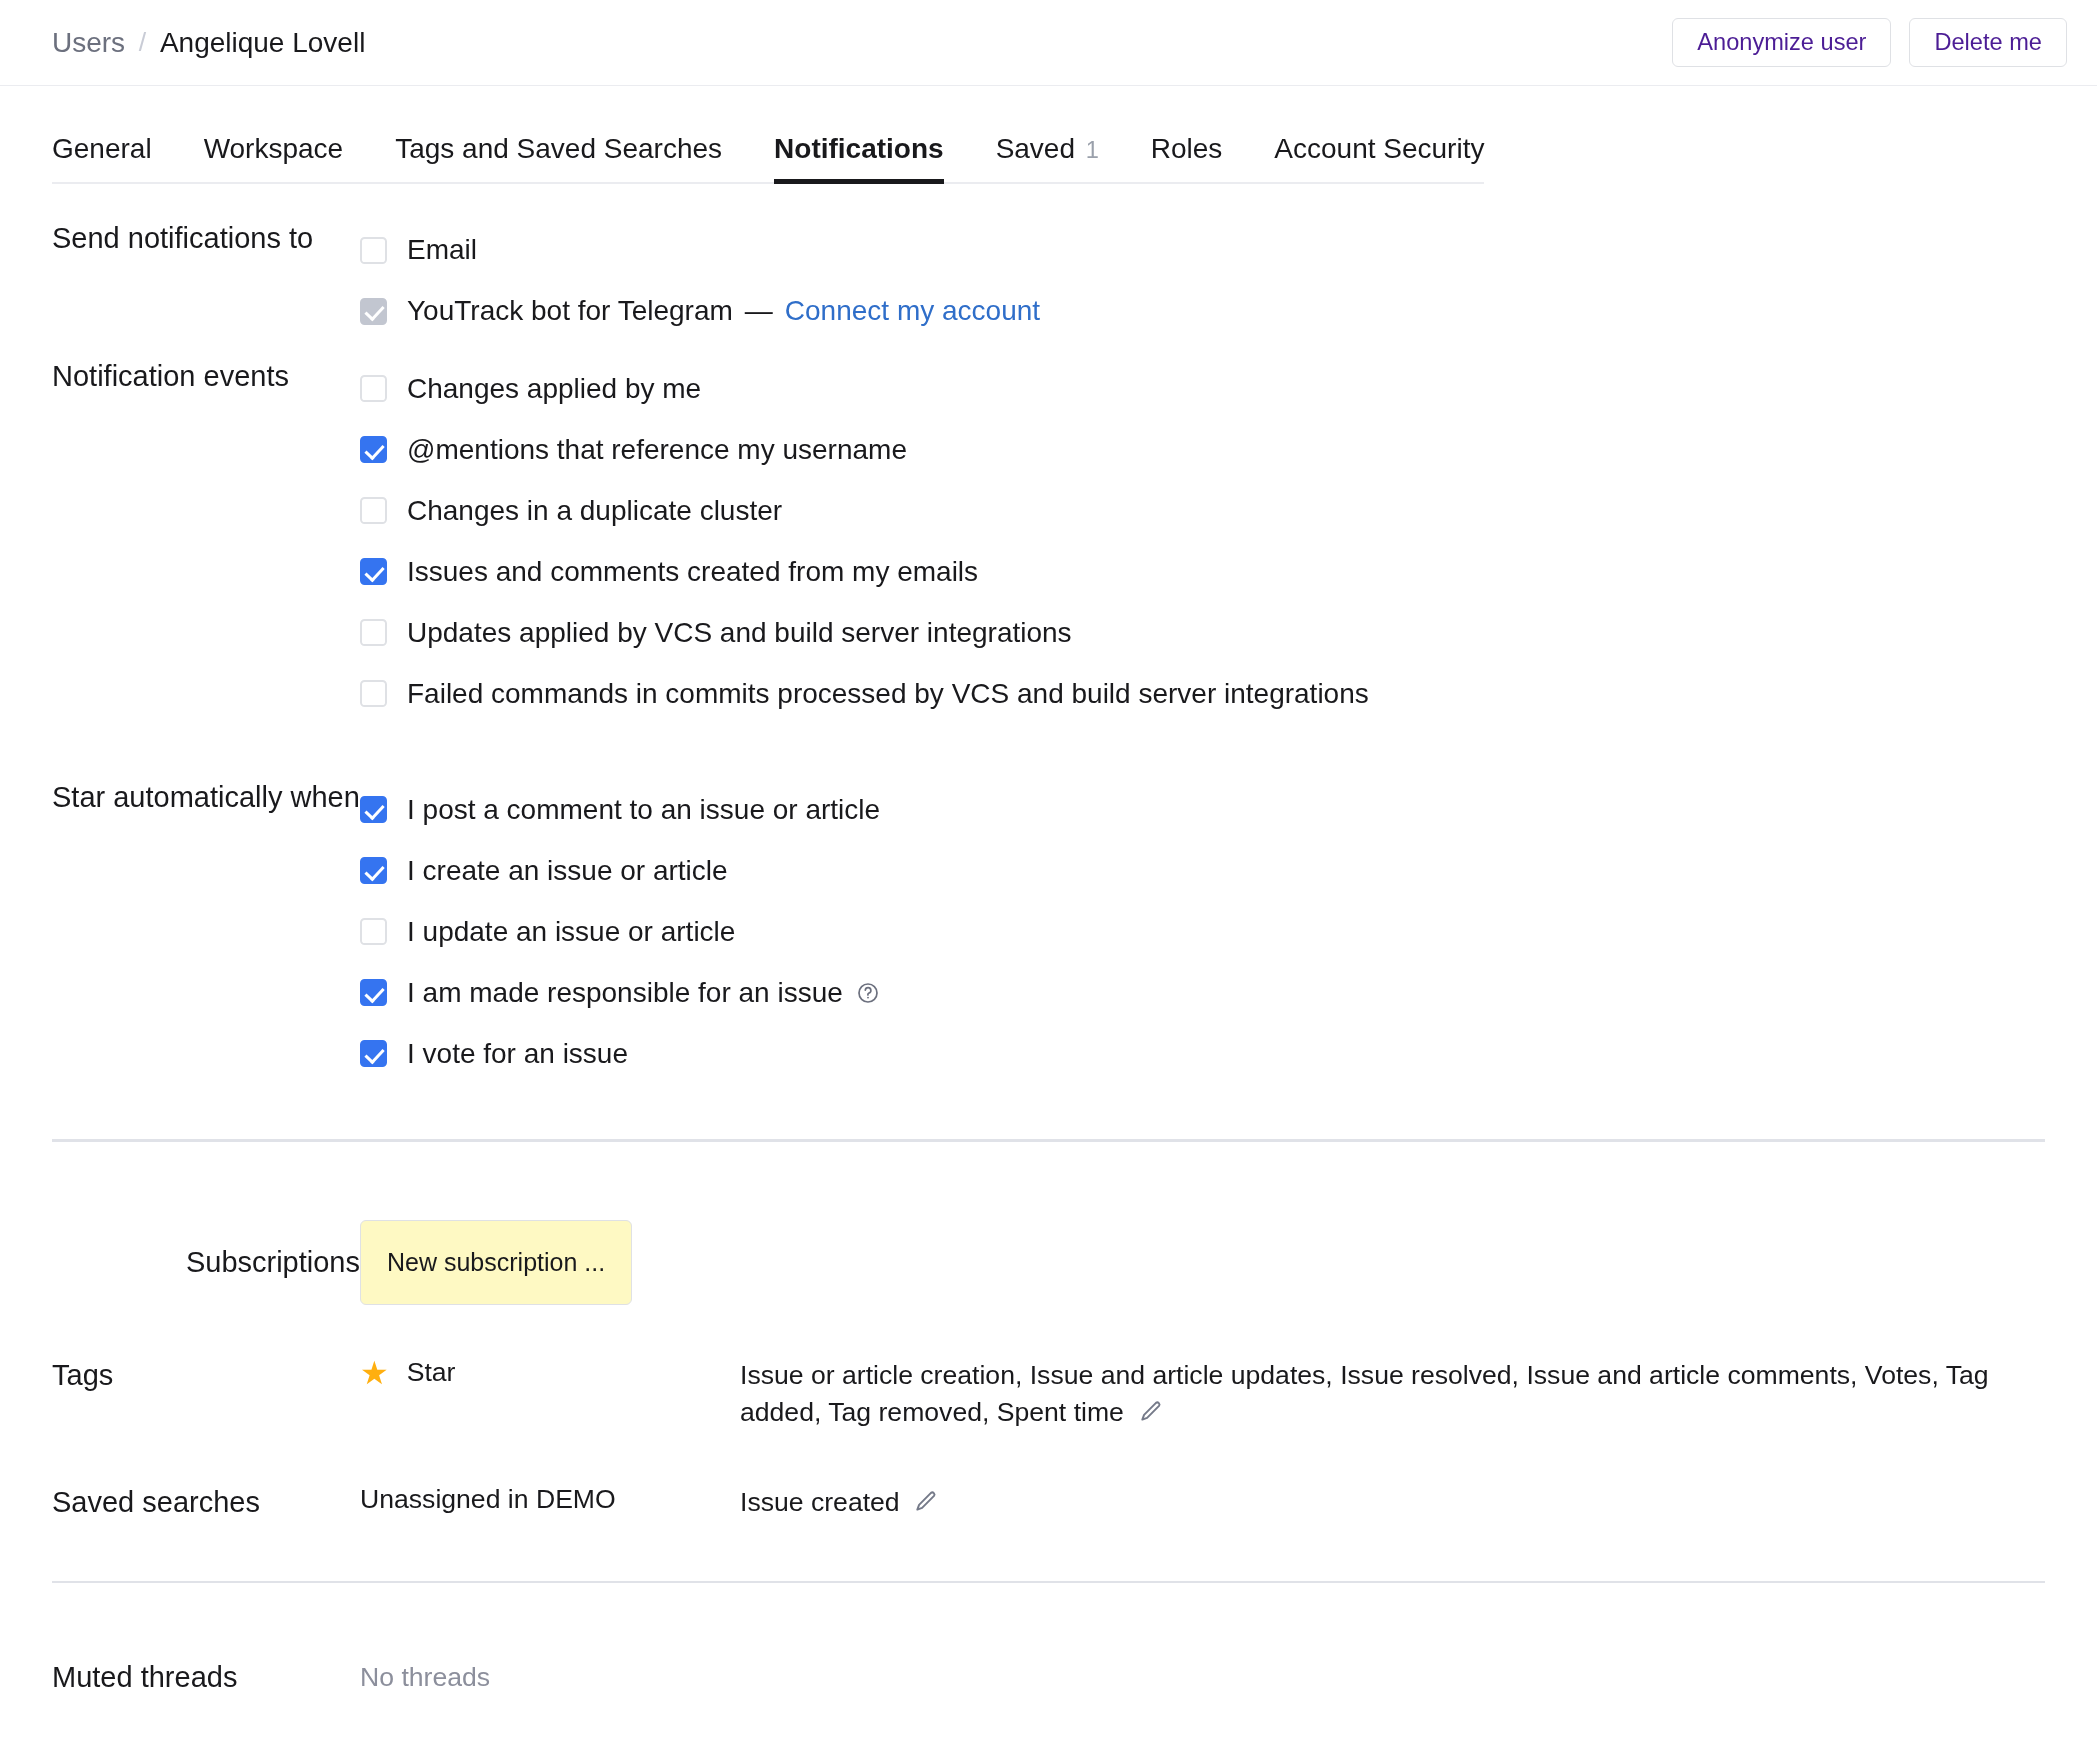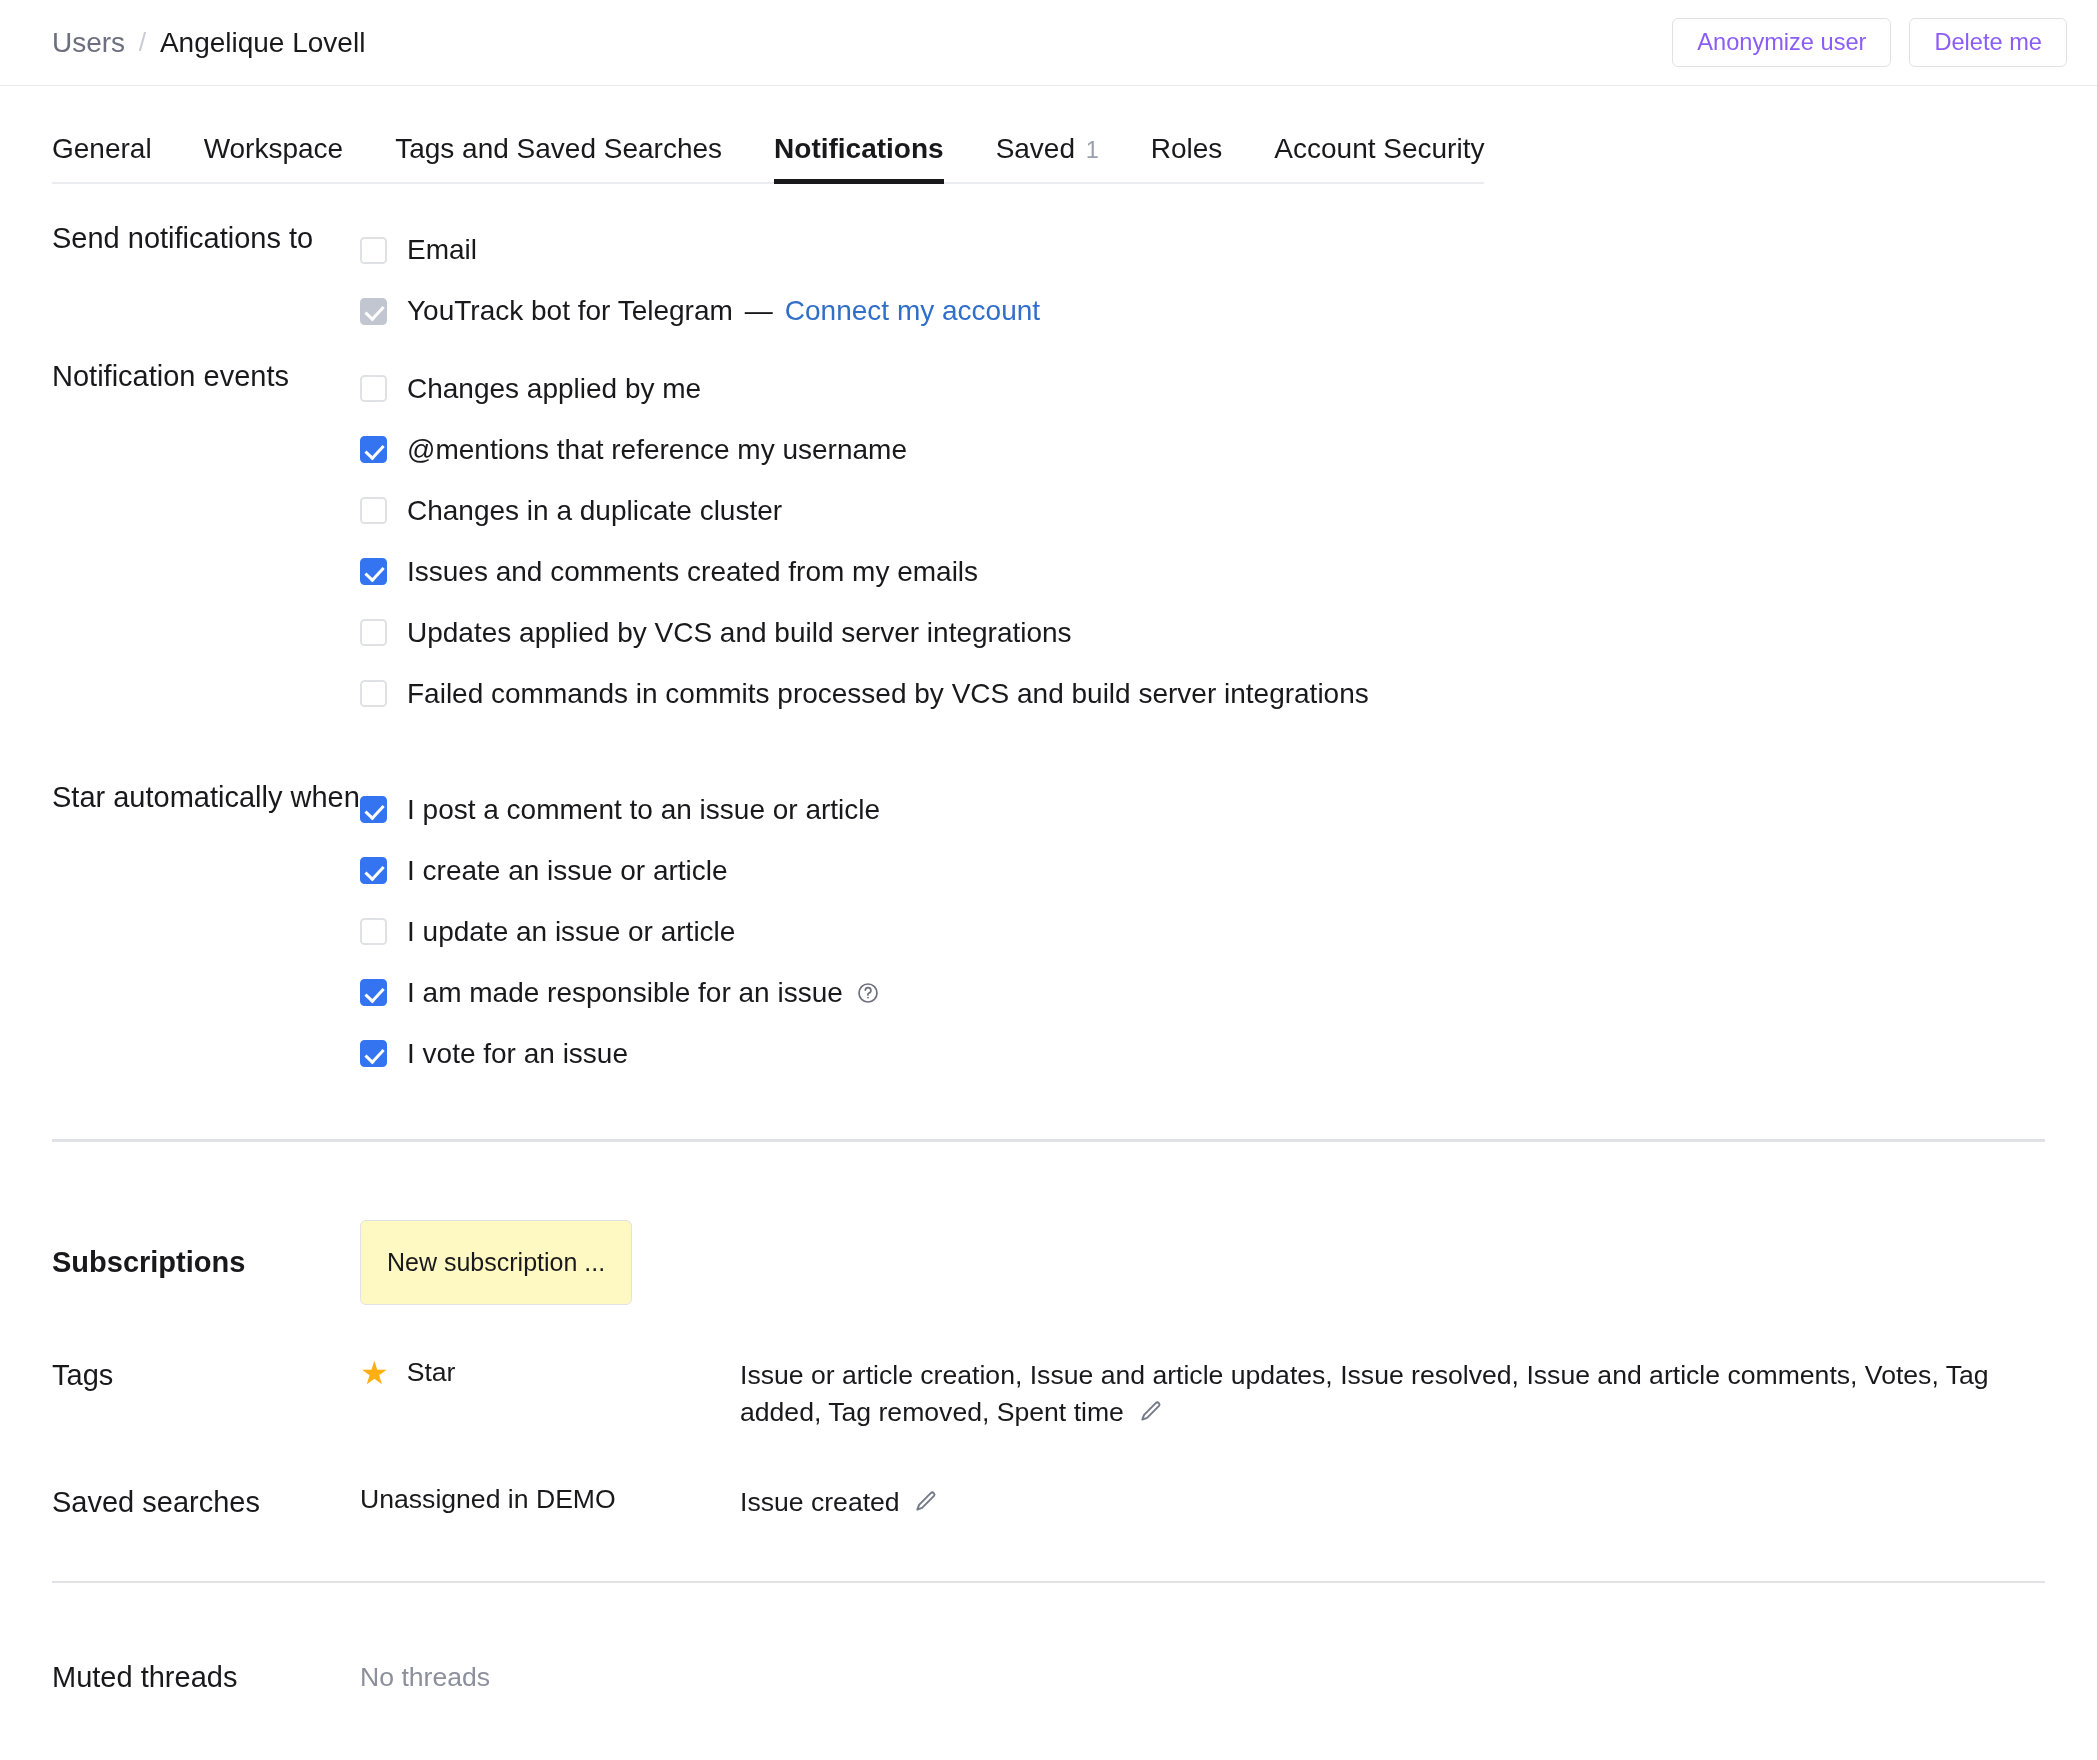--- a/index.html
+++ b/index.html
@@ -21,21 +21,21 @@
     padding: 0 30px 0 52px;
   }
   .breadcrumb { display: flex; align-items: center; font-size: 28px; }
   .crumb-parent { color: #6c707e; }
   .crumb-sep { color: #c9ccd6; margin: 0 13.7px; font-size: 26.6px; }
   .crumb-current { color: #19191c; }
   .topbar-actions { margin-left: auto; display: flex; gap: 18px; }
   .btn-danger {
     border: 1.5px solid #dfe1e5;
     background: #ffffff;
-    color: #8b5cf6;
+    color: #4c1d95;
     font-size: 23.6px;
     font-family: "Liberation Sans", sans-serif;
     border-radius: 6px;
     padding: 12px 24px;
     cursor: pointer;
     line-height: 1;
     white-space: nowrap;
   }
 
   
@@ -76,21 +76,21 @@
     display: flex;
     align-items: flex-start;
   }
   .row-label {
     width: 308px;
     flex: none;
     font-size: 29px;
     color: #19191c;
     line-height: 1.28;
   }
-  .row-label.bold { font-weight: bold; }
+  .row-label.bold { font-weight: normal; text-align: right; }
   .row-body { flex: 1; min-width: 0; }
 
   
   .cbrow {
     display: flex;
     align-items: center;
     height: 61px;
   }
   .cbox {
     width: 27px; height: 27px;

